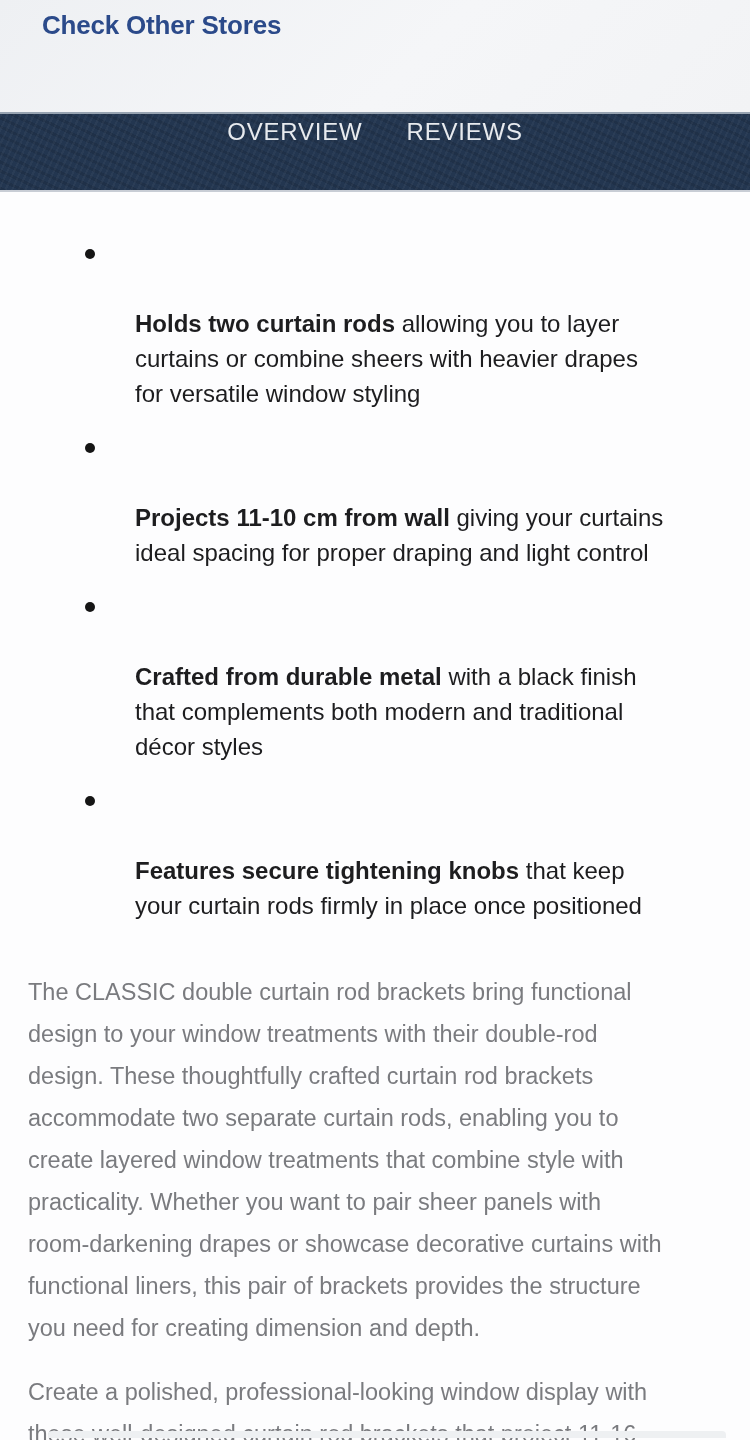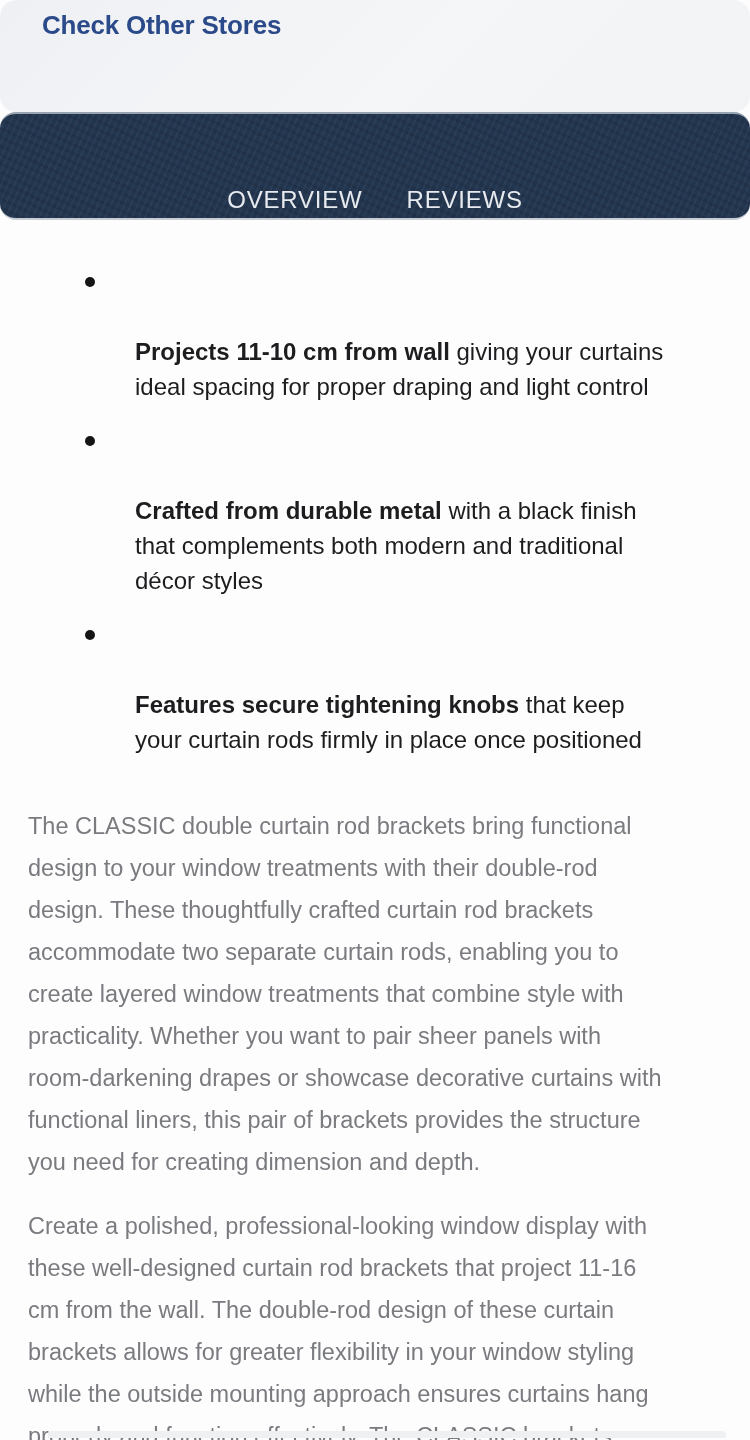--- a/index.html
+++ b/index.html
@@ -1,15 +1,15 @@
 <!DOCTYPE html>
 <html><head>
 <meta charset="utf-8">
 <style>
-  * { margin: 0; padding: 0; box-sizing: border-box; border-radius: 16px; }
+  * { margin: 0; padding: 0; box-sizing: border-box; }
   html, body { width: 750px; height: 1440px; overflow: hidden; }
   body {
     font-family: "Liberation Sans", "DejaVu Sans", sans-serif;
     background: #fdfdfe;
   }
   .app { position: relative; width: 750px; height: 1440px; }
 
   
   .store-header {
     height: 112px;
@@ -21,29 +21,29 @@
     color: #2b4a8a;
     font-weight: 700;
     font-size: 26px;
     letter-spacing: -0.2px;
     text-decoration: none;
     cursor: pointer;
   }
 
   
   .tab-bar {
-    height: 108px;
+    height: 80px;
     background-color: #233650;
     background-image:
       repeating-linear-gradient(115deg, rgba(255,255,255,0.035) 0 2px, rgba(0,0,0,0) 2px 6px),
       repeating-linear-gradient(25deg, rgba(0,0,0,0.10) 0 3px, rgba(0,0,0,0) 3px 8px);
     border-top: 2px solid #97a3b1;
     border-bottom: 2px solid #c8cdd5;
     display: flex;
-    align-items: flex-end;
+    align-items: flex-start;
     justify-content: center;
     gap: 40px;
   }
   .tab {
     background: none;
     border: none;
     color: #e7eaee;
     font-family: inherit;
     font-size: 24px;
     letter-spacing: 0.8px;
@@ -110,20 +110,26 @@
   <nav class="tab-bar">
     <button class="tab">OVERVIEW</button>
     <button class="tab">REVIEWS</button>
   </nav>
 
   <main class="content">
 
     <ul class="feature-list">
       <li class="feature-item">
         <span class="bullet-dot"></span>
+        <span class="feature-bold">Holds two curtain rods</span><span> allowing you to layer
+curtains or combine sheers with heavier drapes
+for versatile window styling</span>
+      </li>
+      <li class="feature-item">
+        <span class="bullet-dot"></span>
         <span class="feature-bold">Projects 11-10 cm from wall</span><span> giving your curtains
 ideal spacing for proper draping and light control</span>
       </li>
       <li class="feature-item">
         <span class="bullet-dot"></span>
         <span class="feature-bold">Crafted from durable metal</span><span> with a black finish
 that complements both modern and traditional
 décor styles</span>
       </li>
       <li class="feature-item">

